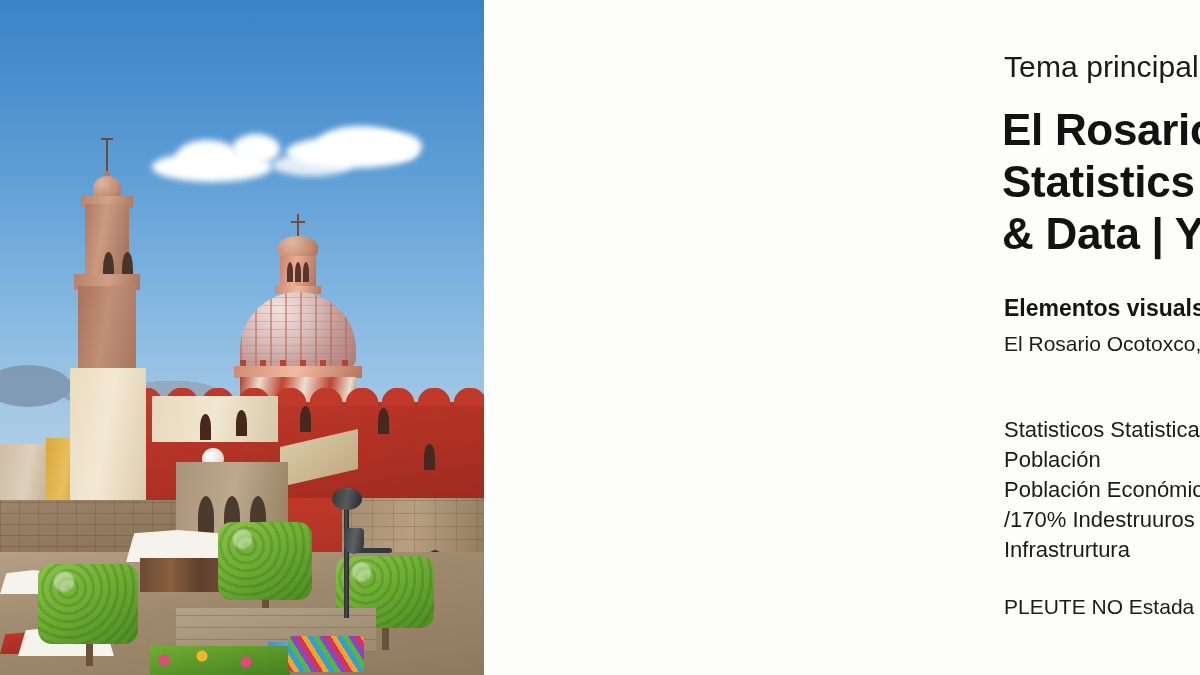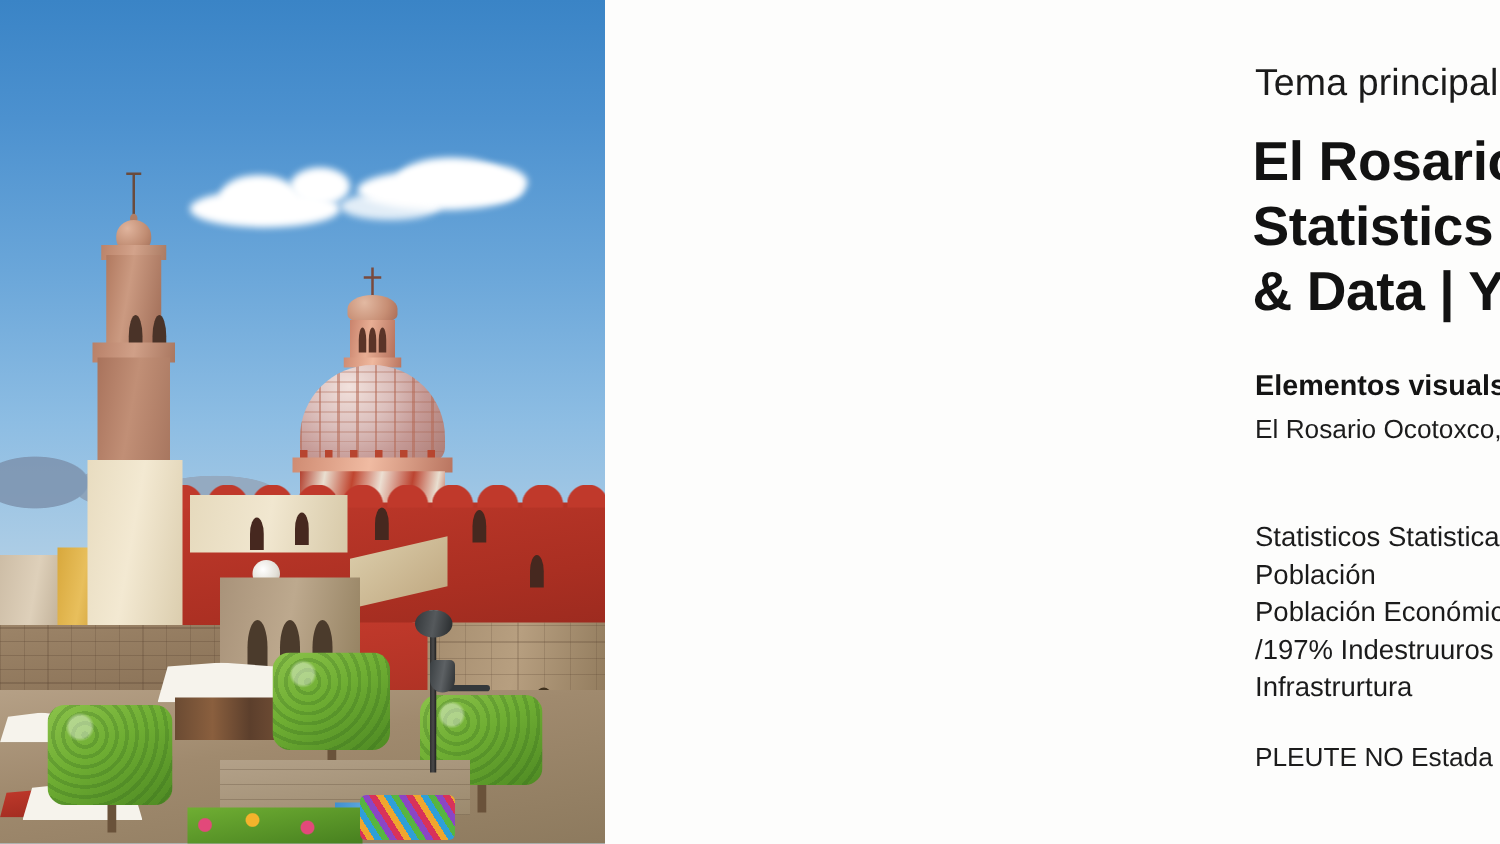--- a/index.html
+++ b/index.html
@@ -345,21 +345,21 @@
       </div>
       <div class="stat-row">
         <span class="stat-label">Población</span>
 
       </div>
       <div class="stat-row">
         <span class="stat-label">Población Económicas</span>
 
       </div>
       <div class="stat-row">
-        <span class="stat-label">/197% Indestruuros</span>
+        <span class="stat-label">/170% Indestruuros</span>
 
       </div>
       <div class="stat-row">
         <span class="stat-label">Infrastrurtura</span>
 
       </div>
     </div>
 
     <div class="footnote">PLEUTE NO Estada Tlaxcala</div>
 

